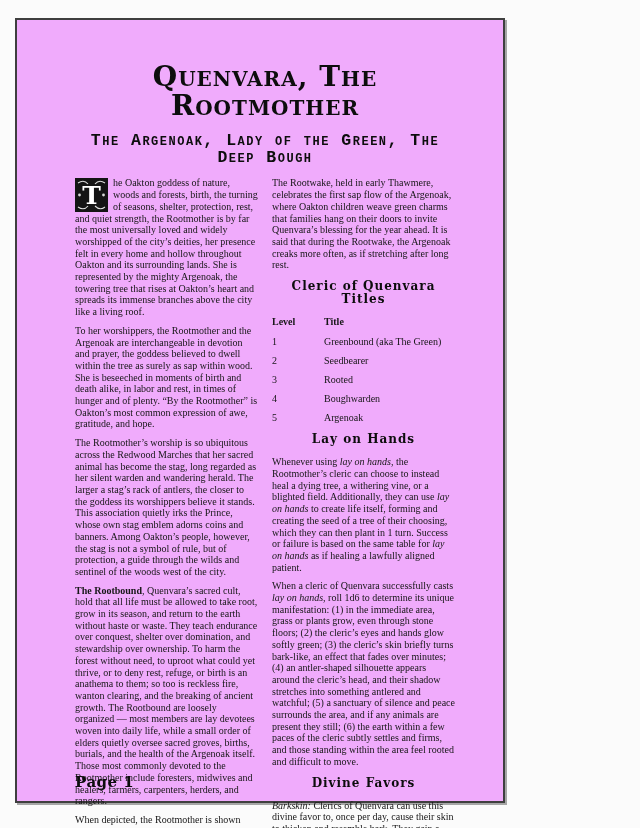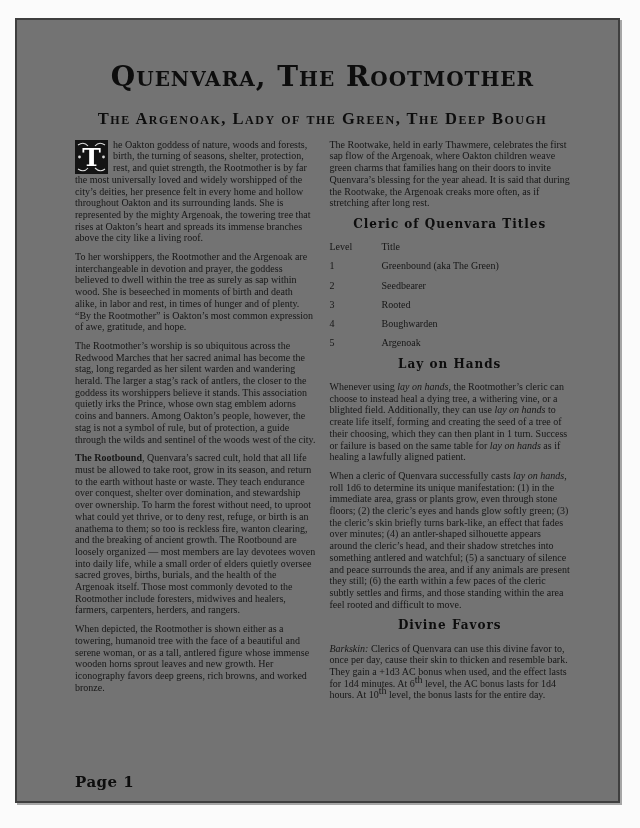--- a/index.html
+++ b/index.html
@@ -7,51 +7,51 @@
     width: 640px; height: 828px;
     background: #fbfbfb;
     font-family: "Liberation Serif", serif;
     color: #161616;
     position: relative;
     overflow: hidden;
   }
   .frame {
     position: absolute;
     left: 15px; top: 18px;
-    width: 605px; height: 785px;
+    width: 490px; height: 785px;
     box-sizing: border-box;
     border: 2px solid #3f3f3f;
     box-shadow: 2px 2px 0 #a6a6a6;
-    background: #737373;
+    background: #f0abfc;
   }
   .content {
     position: absolute;
     left: 0; top: 0; right: 0; bottom: 0;
     padding: 42px 48px 0 58px;
   }
   h1.title {
     font-family: "DejaVu Serif", serif;
     font-variant: small-caps;
     font-weight: 700;
     font-size: 28px;
     line-height: 1.05;
     text-align: center;
     letter-spacing: 1px;
     margin: 0;
     color: #0d0d0d;
   }
   h2.subtitle {
-    font-family: Liberation Serif, serif;
+    font-family: Liberation Mono, monospace;
     font-variant: small-caps;
     font-weight: 700;
     font-size: 16.5px;
     line-height: 1.05;
     text-align: center;
     letter-spacing: 1.5px;
-    margin: 19px 0 0 0;
+    margin: 11px 0 0 0;
     color: #0d0d0d;
   }
   .columns {
     display: flex;
     gap: 14px;
     margin-top: 11px;
   }
   .col {
     width: 242px;
     font-size: 10px;
@@ -69,21 +69,21 @@
     font-size: 12px;
     line-height: 1.1;
     text-align: center;
     letter-spacing: 1px;
     margin: 9px 0 10px 0;
     color: #0d0d0d;
   }
   .titles-table { margin-bottom: 2px; }
   .titles-table .t-row { display: flex; margin-bottom: 7.5px; }
   .titles-table .t-level { width: 52px; flex: 0 0 52px; }
-  .titles-table .t-hdr { font-weight: 400; }
+  .titles-table .t-hdr { font-weight: 700; }
   sup { font-size: 10px; line-height: 0; }
   .footer {
     position: absolute;
     left: 58px; bottom: 10px;
     font-family: "DejaVu Serif", serif;
     font-weight: 700;
     font-size: 15px;
     letter-spacing: 0.5px;
     color: #0d0d0d;
   }

